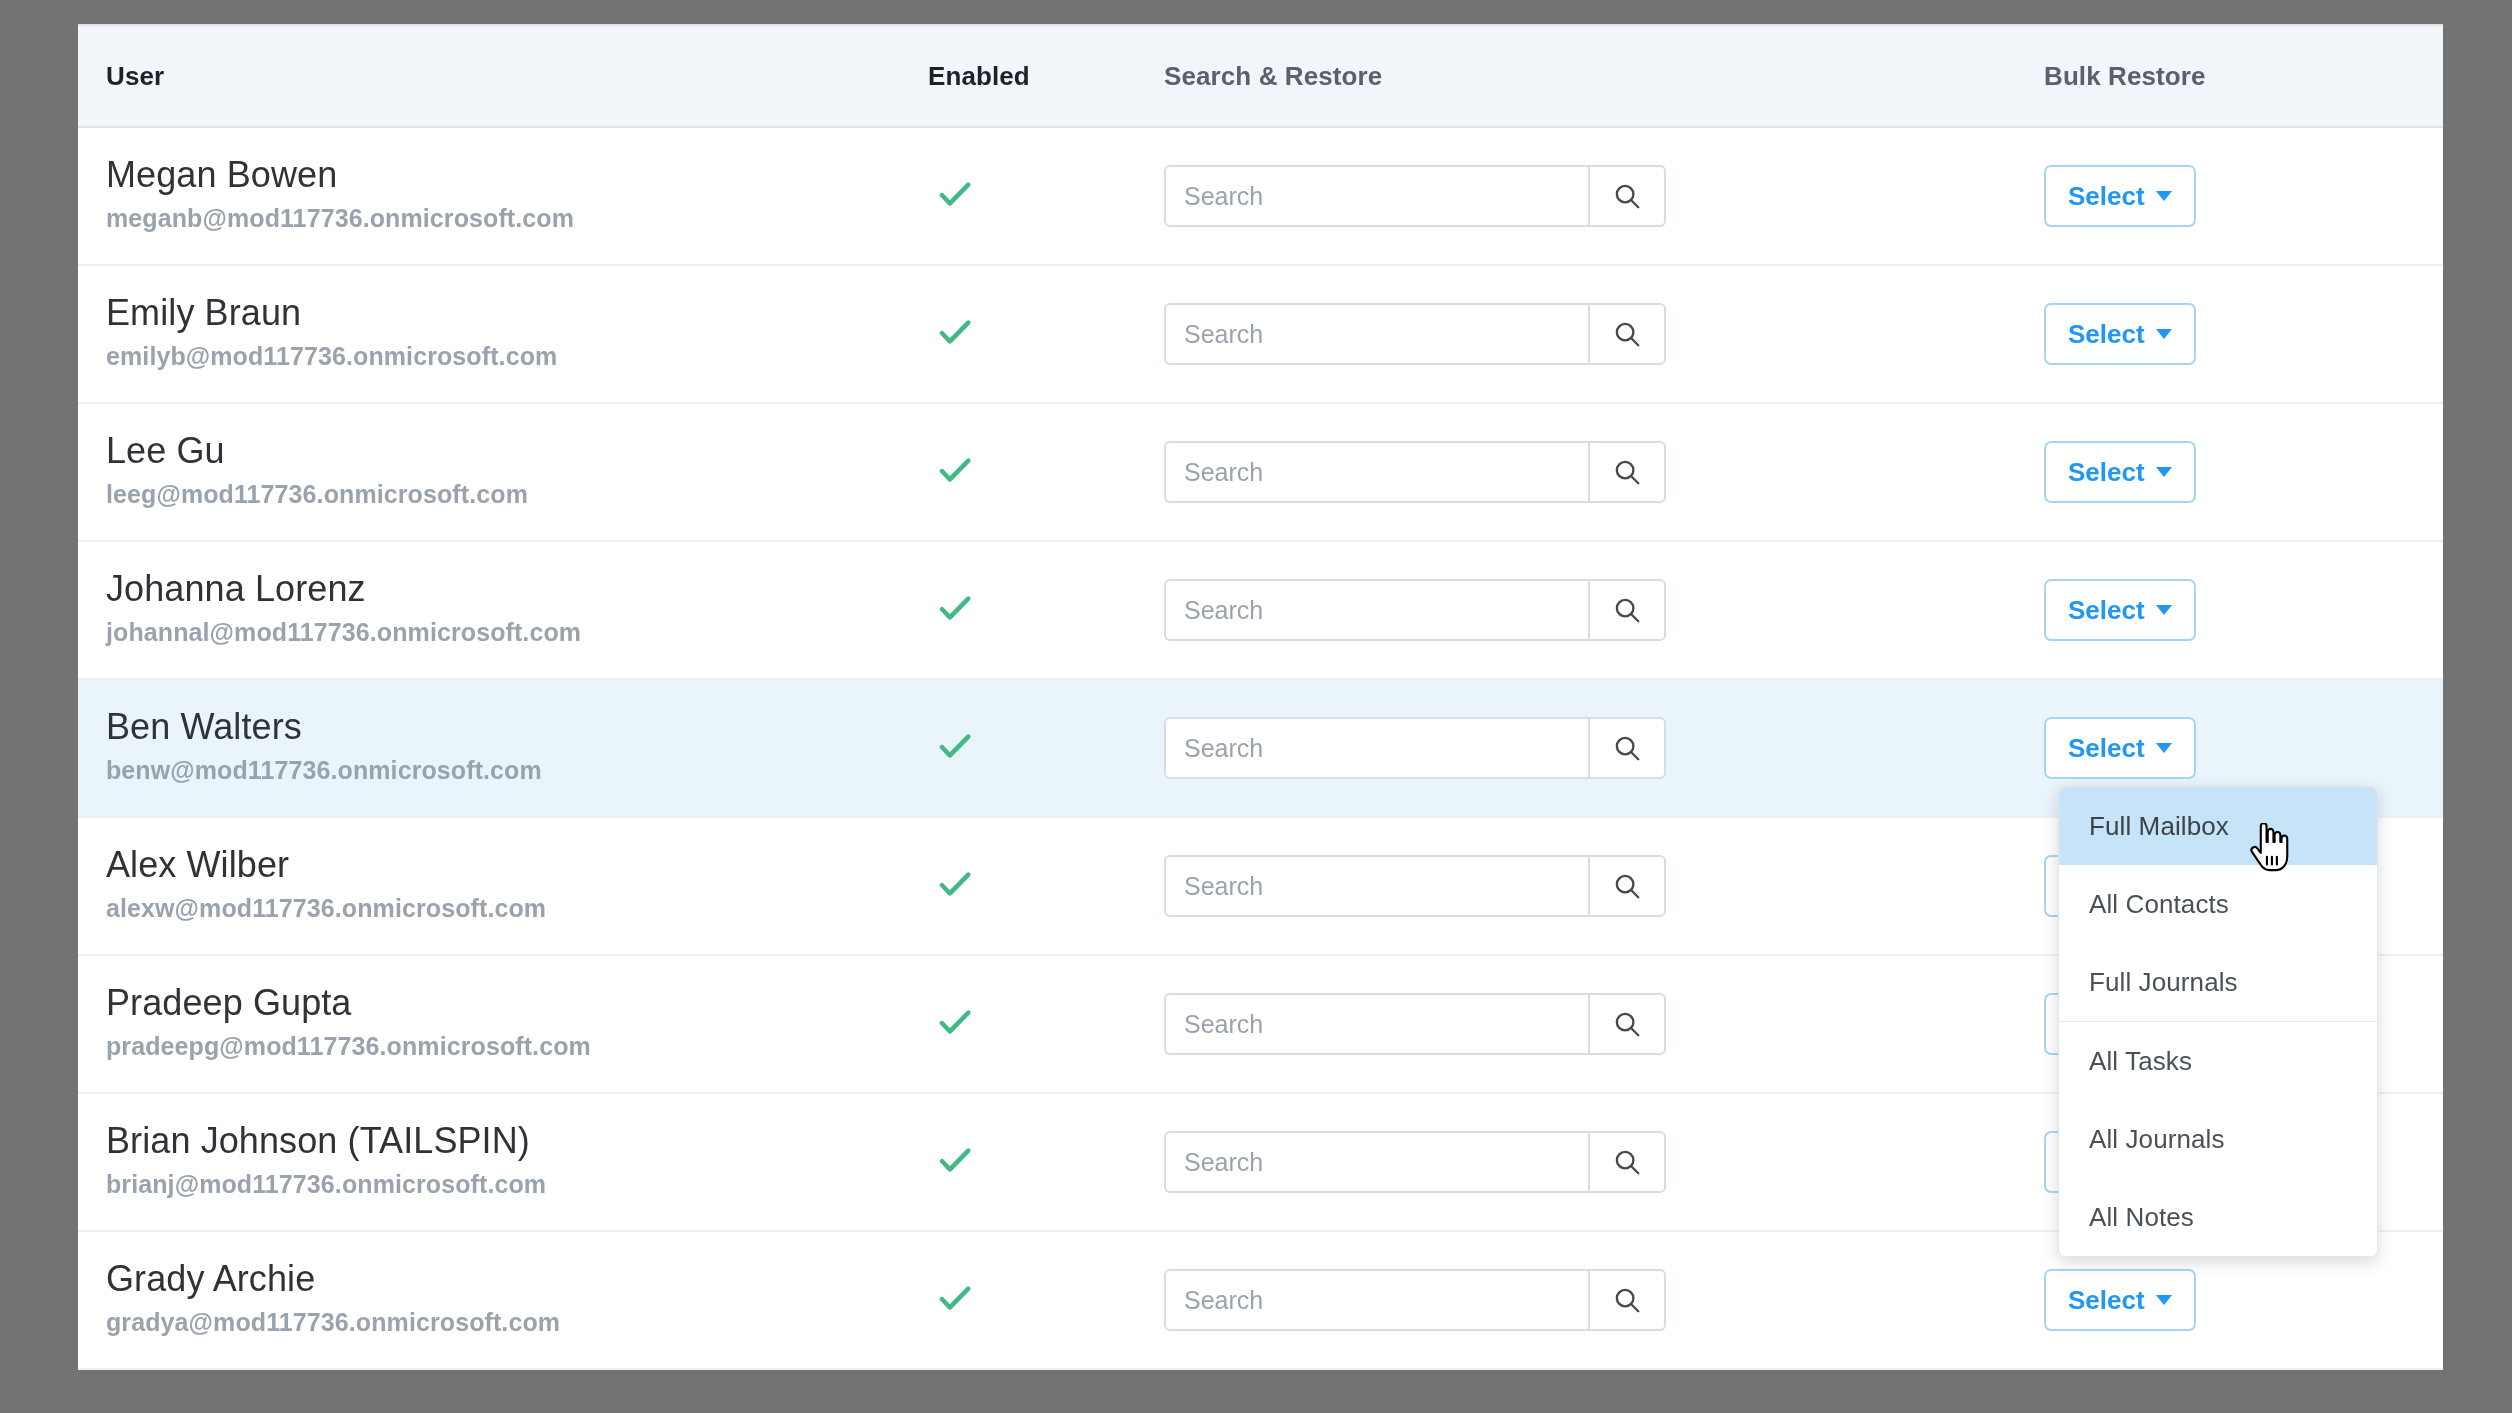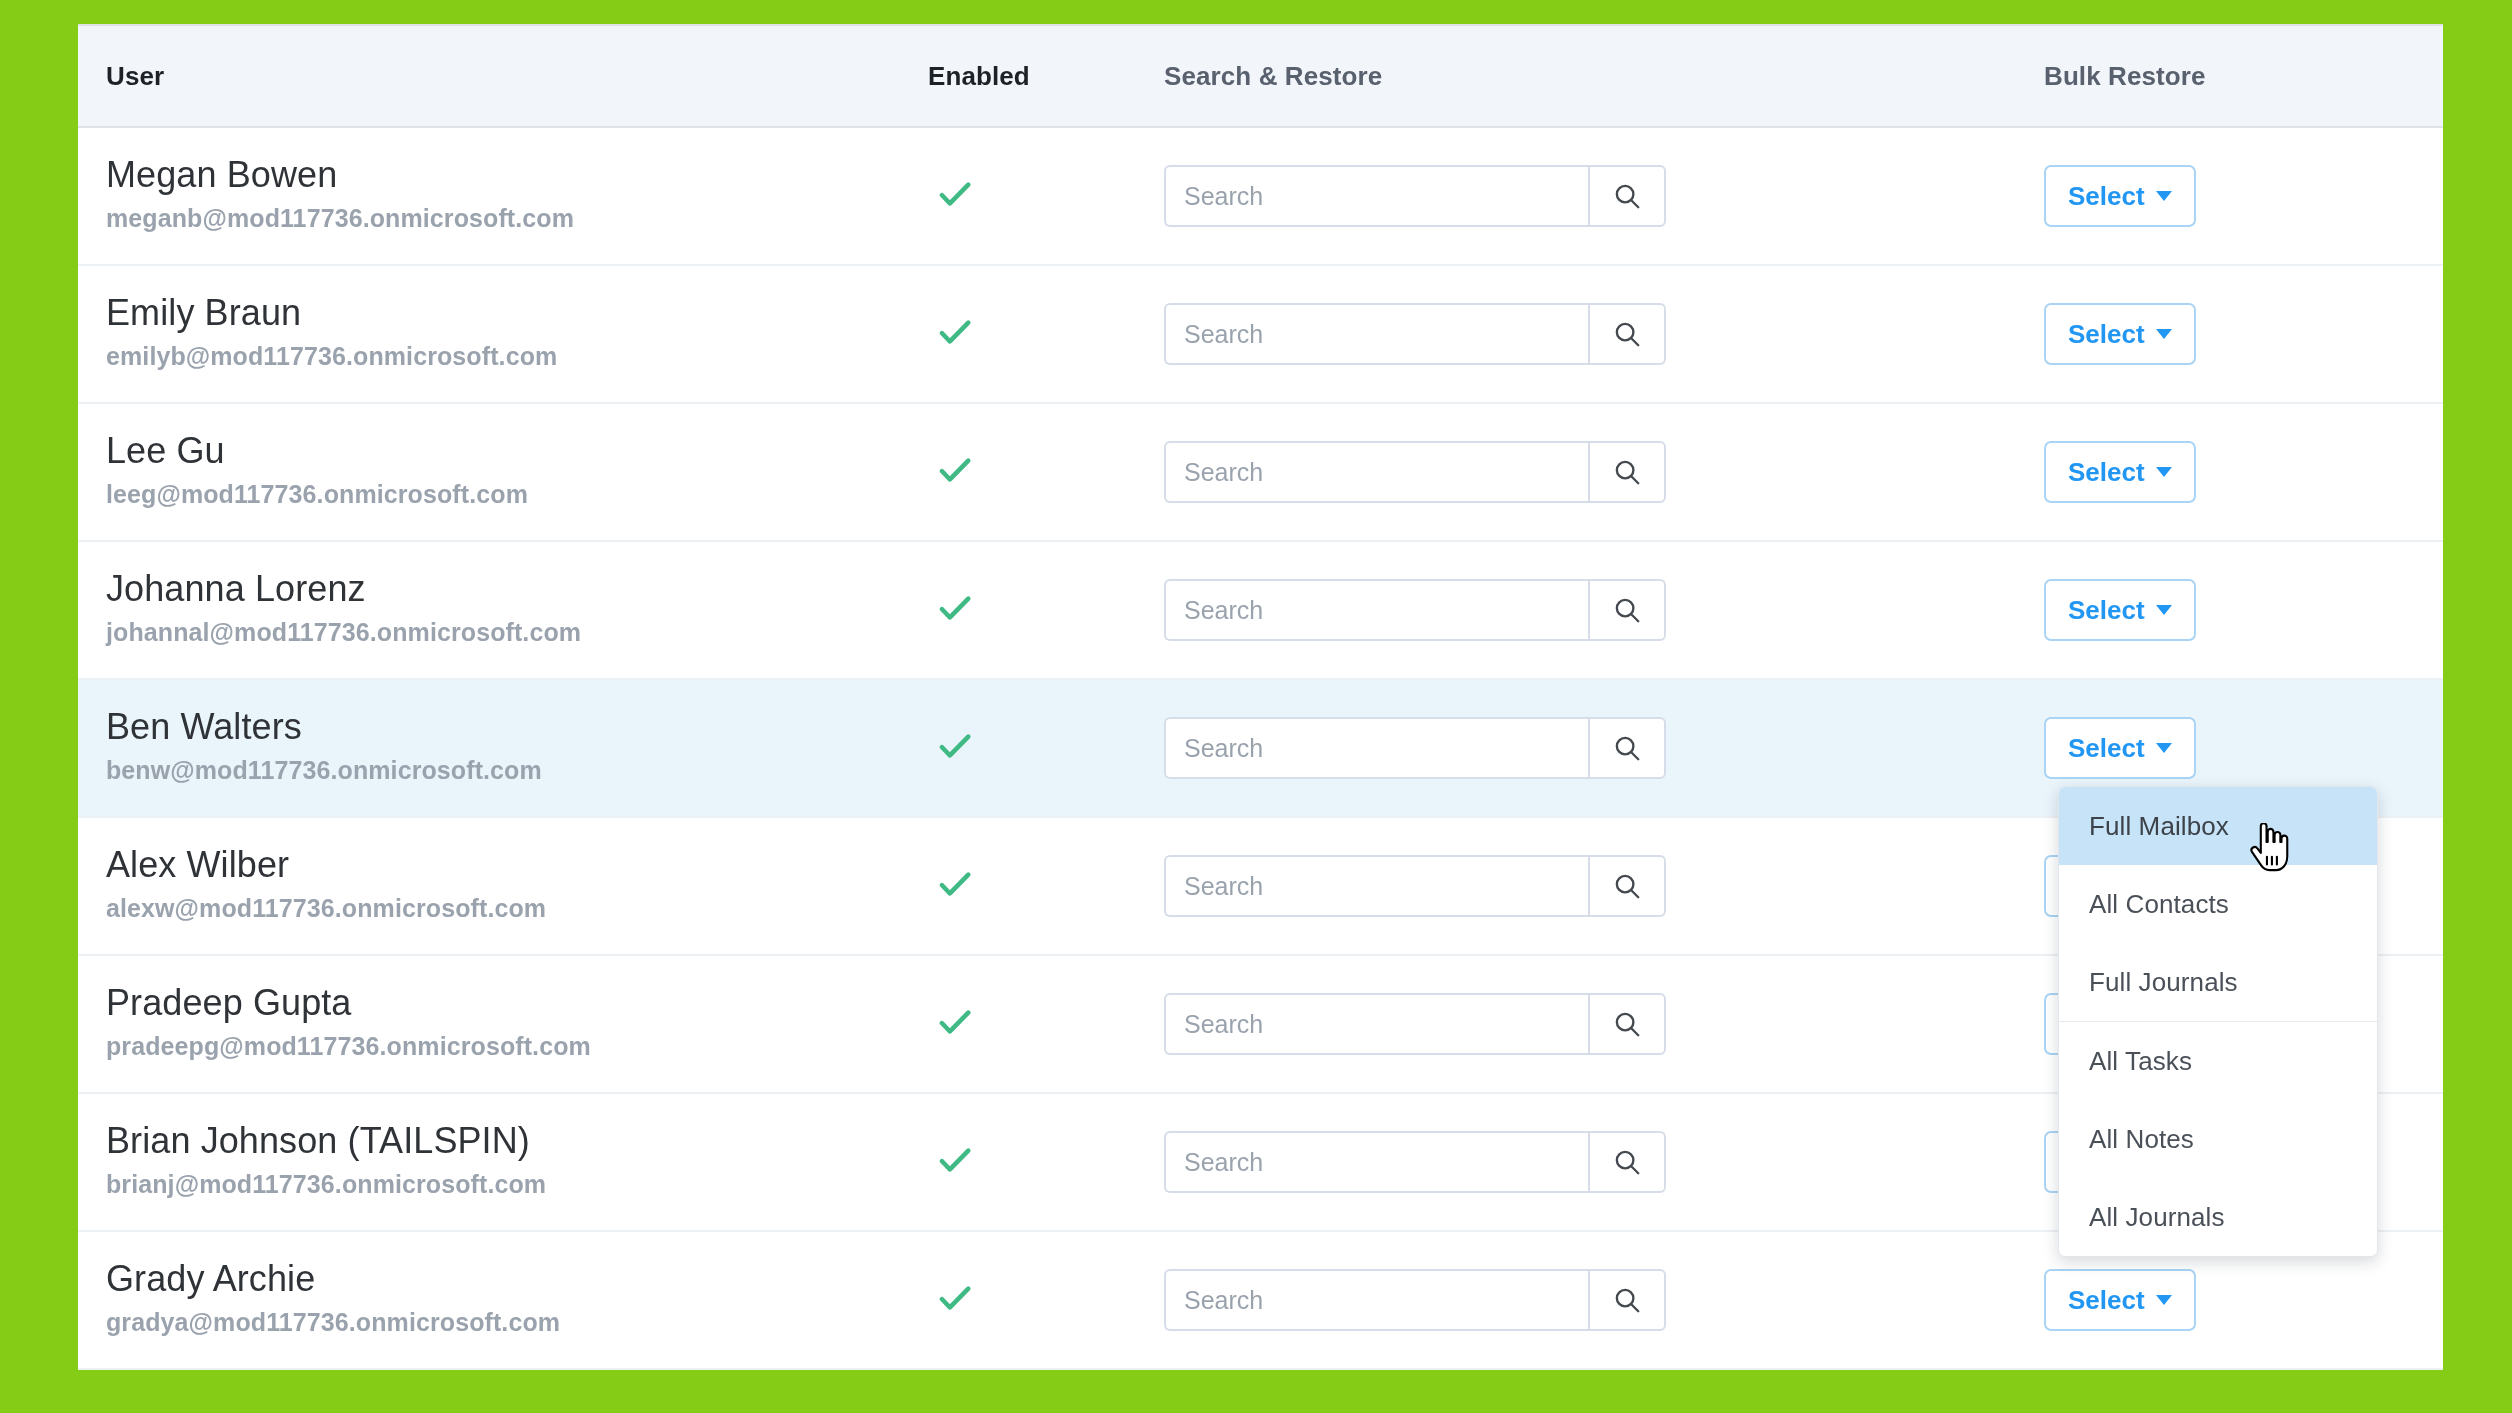--- a/index.html
+++ b/index.html
@@ -5,21 +5,21 @@
   * { box-sizing: border-box; margin: 0; padding: 0; }
 
   html, body {
     width: 2512px;
     height: 1413px;
     background: #ffffff;
     font-family: "Liberation Sans", sans-serif;
     overflow: hidden;
   }
 
-  #page { position: relative; width: 2512px; height: 1413px; background: #84cc16; }
+  #page { position: relative; width: 2512px; height: 1413px; background: #737373; }
 
   
   .table-wrap {
     position: absolute;
     left: 78px;
     top: 24px;
     width: 2365px;
   }
 
   table.users { width: 100%; border-collapse: collapse; table-layout: fixed; }
@@ -383,22 +383,22 @@
         </tbody>
     </table>
   </div>
 
   <div class="dropdown" id="dropdown">
       <div class="dd-item active">Full Mailbox</div>
       <div class="dd-item">All Contacts</div>
       <div class="dd-item">Full Journals</div>
       <div class="dd-sep"></div>
       <div class="dd-item">All Tasks</div>
+      <div class="dd-item">All Journals</div>
       <div class="dd-item">All Notes</div>
-      <div class="dd-item">All Journals</div>
     </div>
 
   <div class="cursor">
     <svg viewBox="0 0 24 28" xmlns="http://www.w3.org/2000/svg">
       <path d="M7.2 1.6c0-.9.7-1.6 1.5-1.6s1.5.7 1.5 1.6v8.2h.6V4.6c0-.9.7-1.6 1.5-1.6s1.5.7 1.5 1.6v5.2h.6V6.1c0-.9.7-1.5 1.5-1.5s1.5.7 1.5 1.5v3.7h.6V8c0-.9.7-1.5 1.5-1.5S21 7.2 21 8v9.4c0 4.1-2.5 7.1-5.9 7.1h-3.3c-2 0-3.3-.8-4.5-2.6L2.6 15c-.5-.8-.3-1.8.5-2.3.8-.5 1.8-.3 2.3.4l1.8 2.4V1.6z" fill="#ffffff" stroke="#000000" stroke-width="1.1" stroke-linejoin="round"></path>
       <path d="M10.4 17.5v4M13 17.5v4M15.6 17.5v4" stroke="#000000" stroke-width="1.1" stroke-linecap="round"></path>
     </svg>
   </div>
 
 </div>

